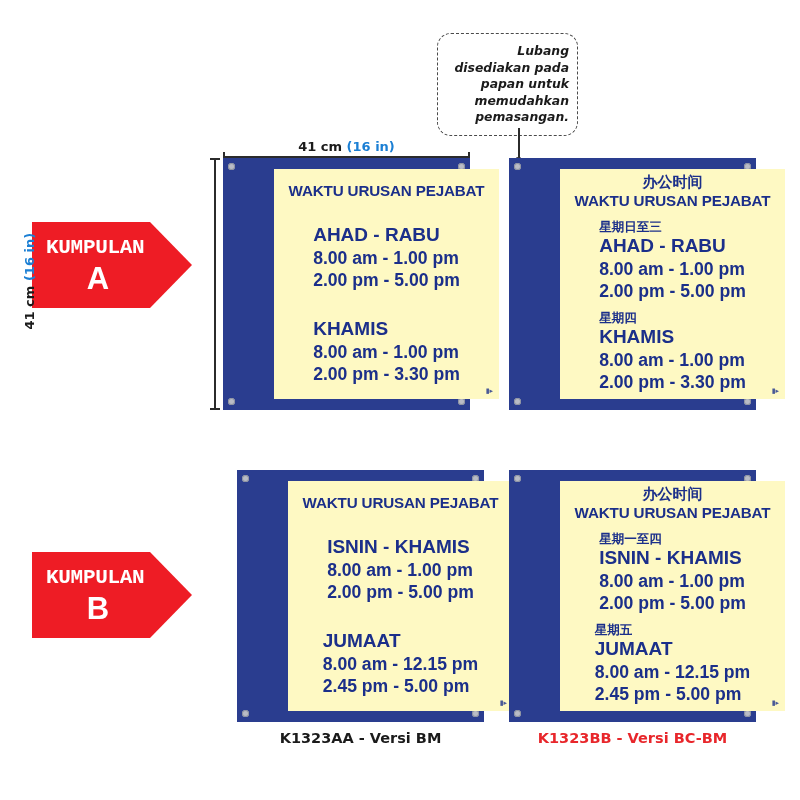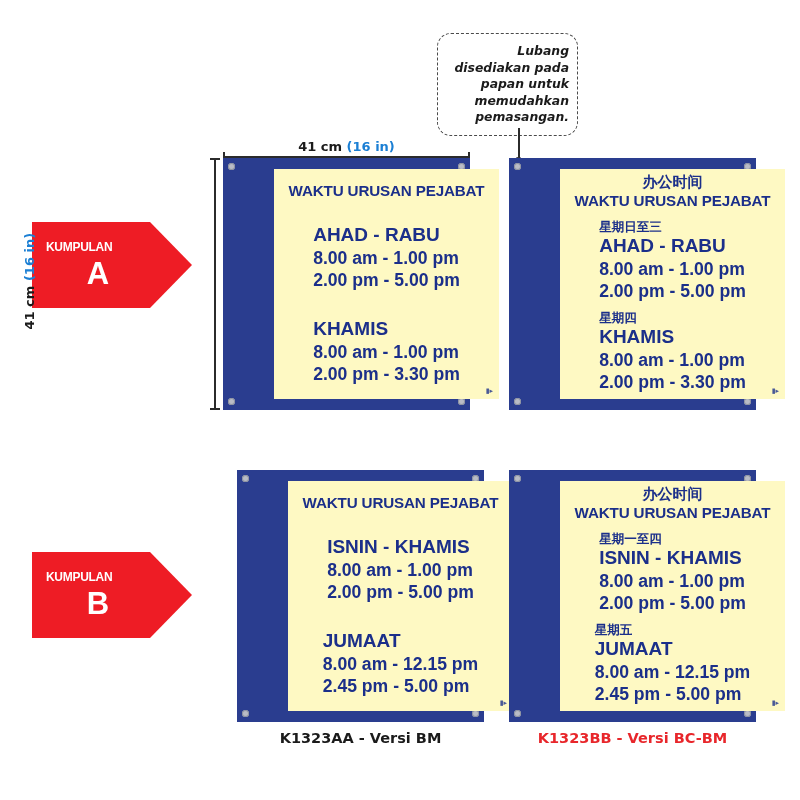--- a/index.html
+++ b/index.html
@@ -55,22 +55,22 @@
     -webkit-clip-path:polygon(0 0,118px 0,160px 50%,118px 100%,0 100%);
     clip-path:polygon(0 0,118px 0,160px 50%,118px 100%,0 100%);
     display:flex;
     flex-direction:column;
     align-items:flex-start;
     justify-content:center;
     box-sizing:border-box;
     padding-left:14px;
   }
   .arrow .l1{
-    font-weight:bold;font-size:12px;letter-spacing:-0.3px;line-height:1;
-    font-family:Liberation Sans, sans-serif;
+    font-weight:bold;font-size:21px;letter-spacing:-0.3px;line-height:1;
+    font-family:Liberation Mono, monospace;
   }
   .arrow .l2{
     font-weight:bold;font-size:31px;line-height:1;margin-top:5px;
     width:104px;text-align:center;
     font-family:"Liberation Sans",sans-serif;
   }
   #arrow-a{left:32px;top:222px;}
   #arrow-b{left:32px;top:552px;}
 
   

